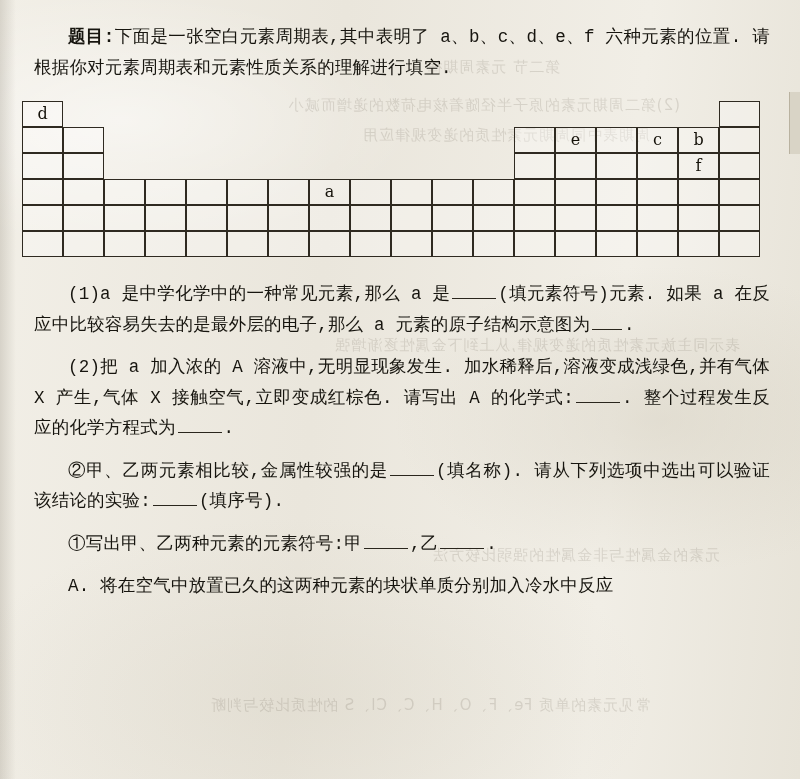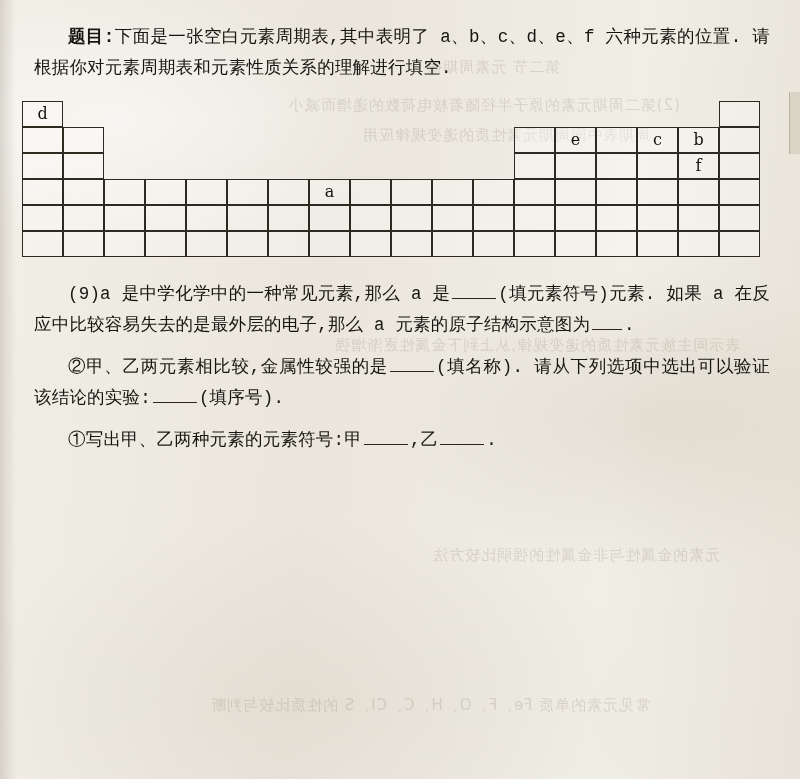--- a/index.html
+++ b/index.html
@@ -208,17 +208,19 @@
       <div class="pt-cell" style="left: 432px; top: 136px; width: 41px; height: 26px;"></div>
       <div class="pt-cell" style="left: 473px; top: 136px; width: 41px; height: 26px;"></div>
       <div class="pt-cell" style="left: 514px; top: 136px; width: 41px; height: 26px;"></div>
       <div class="pt-cell" style="left: 555px; top: 136px; width: 41px; height: 26px;"></div>
       <div class="pt-cell" style="left: 596px; top: 136px; width: 41px; height: 26px;"></div>
       <div class="pt-cell" style="left: 637px; top: 136px; width: 41px; height: 26px;"></div>
       <div class="pt-cell" style="left: 678px; top: 136px; width: 41px; height: 26px;"></div>
       <div class="pt-cell" style="left: 719px; top: 136px; width: 41px; height: 26px;"></div>
     </div>
 
-  <p class="para indent"><span>(9)a 是中学化学中的一种常见元素,那么 a 是</span><span class="blank w-md"></span><span>(填元素符号)元素. 如果 a 在反应中比较容易失去的是最外层的电子,那么 a 元素的原子结构示意图为</span><span class="blank w-sm"></span><span>.</span></p>
+  <p class="para indent"><span>(1)a 是中学化学中的一种常见元素,那么 a 是</span><span class="blank w-md"></span><span>(填元素符号)元素. 如果 a 在反应中比较容易失去的是最外层的电子,那么 a 元素的原子结构示意图为</span><span class="blank w-sm"></span><span>.</span></p>
+  <p class="para indent"><span>(2)把 a 加入浓的 A 溶液中,无明显现象发生. 加水稀释后,溶液变成浅绿色,并有气体 X 产生,气体 X 接触空气,立即变成红棕色. 请写出 A 的化学式:</span><span class="blank w-md"></span><span>. 整个过程发生反应的化学方程式为</span><span class="blank w-md"></span><span>.</span></p>
   <p class="para indent"><span>②甲、乙两元素相比较,金属性较强的是</span><span class="blank w-md"></span><span>(填名称). 请从下列选项中选出可以验证该结论的实验:</span><span class="blank w-md"></span><span>(填序号).</span></p>
   <p class="para indent"><span>①写出甲、乙两种元素的元素符号:甲</span><span class="blank w-md"></span><span>,乙</span><span class="blank w-md"></span><span>.</span></p>
+  <p class="para indent"><span>A. 将在空气中放置已久的这两种元素的块状单质分别加入冷水中反应</span></p>
 
 </div>
 
 </body></html>

